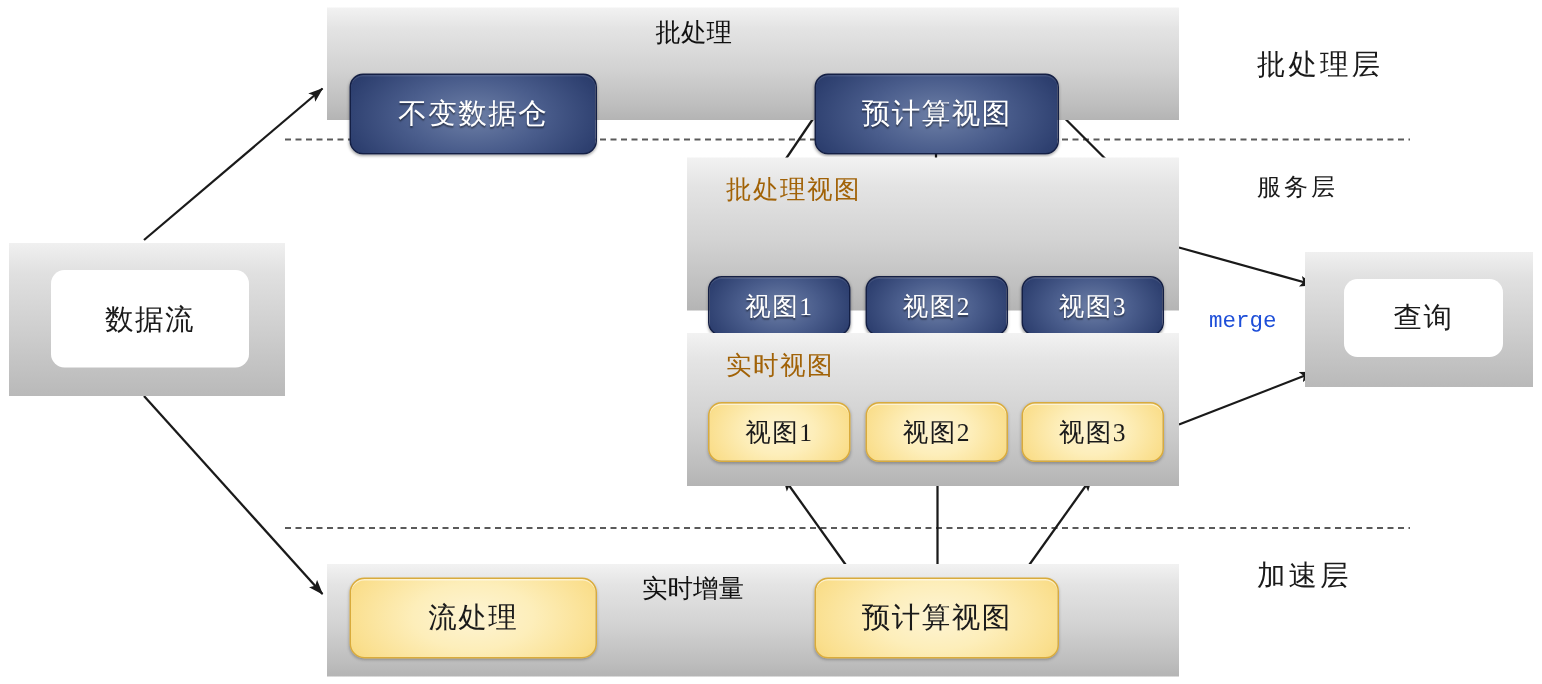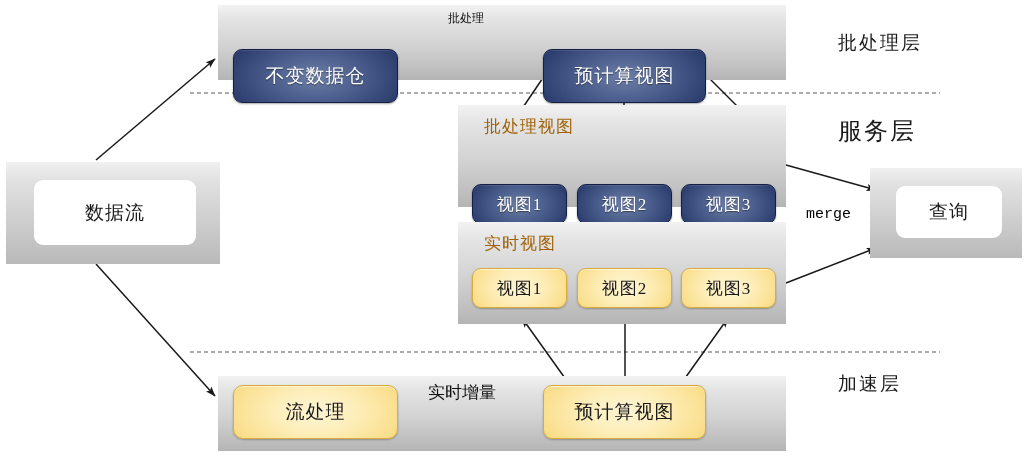--- a/index.html
+++ b/index.html
@@ -69,21 +69,21 @@
     letter-spacing:2px;
     white-space:nowrap;
   }
   .edge-label{
     position:absolute;
     color:#111;
     white-space:nowrap;
   }
   .mono-label{
     position:absolute;
-    color:#000000;
+    color:#1d4ed8;
     font-family:"Liberation Mono","DejaVu Sans Mono",monospace;
     white-space:nowrap;
   }
   svg.overlay{
     position:absolute;left:0;top:0;width:1028px;height:456px;
     pointer-events:none;
   }
 </style>
 </head>
 <body>
@@ -114,39 +114,39 @@
 
     <line x1="786" y1="283" x2="876" y2="248" stroke="#1a1a1a" stroke-width="1.5" marker-end="url(#ah)"></line>
 
     <line x1="398" y1="411" x2="536" y2="411" stroke="#1a1a1a" stroke-width="1.5" marker-end="url(#ah)"></line>
 
     <line x1="572" y1="388" x2="522" y2="318" stroke="#1a1a1a" stroke-width="1.5" marker-end="url(#ah)"></line>
     <line x1="625" y1="390" x2="625" y2="312" stroke="#1a1a1a" stroke-width="1.5" marker-end="url(#ah)"></line>
     <line x1="678" y1="388" x2="728" y2="318" stroke="#1a1a1a" stroke-width="1.5" marker-end="url(#ah)"></line>
   </svg>
 
-  <div class="card" style="left:6px;top:162px;width:214px;height:102px;">
+  <div class="card" style="left:6px;top:162px;width:184px;height:102px;">
     <div class="inner" style="left:28px;top:18px;right:24px;bottom:19px;font-size:19px;">
       <span>数据流</span>
     </div>
   </div>
 
   <div class="card" style="left:870px;top:168px;width:152px;height:90px;">
     <div class="inner" style="left:26px;top:18px;right:20px;bottom:20px;font-size:19px;">
       <span>查询</span>
     </div>
   </div>
 
   <div class="band" style="left:218px;top:5px;width:568px;height:75px;"></div>
 
   <div class="pill-blue" style="left:233px;top:15px;width:163px;height:52px;font-size:19px;">
     <span>不变数据仓</span>
   </div>
 
-  <div class="edge-label" style="left:437px;top:10px;font-size:12px;margin-left:11px;">
+  <div class="edge-label" style="left:437px;top:10px;font-size:17px;">
     <span>批处理</span>
   </div>
 
   <div class="pill-blue" style="left:543px;top:15px;width:161px;height:52px;font-size:19px;">
     <span>预计算视图</span>
   </div>
 
   <div class="layer-label" style="left:838px;top:30px;font-size:19px;">
     <span>批处理层</span>
   </div>
@@ -160,21 +160,21 @@
   <div class="pill-blue" style="left:472px;top:150px;width:93px;height:38px;font-size:17px;">
     <span>视图1</span>
   </div>
   <div class="pill-blue" style="left:577px;top:150px;width:93px;height:38px;font-size:17px;">
     <span>视图2</span>
   </div>
   <div class="pill-blue" style="left:681px;top:150px;width:93px;height:38px;font-size:17px;">
     <span>视图3</span>
   </div>
 
-  <div class="layer-label" style="left:838px;top:115px;font-size:24px;">
+  <div class="layer-label" style="left:838px;top:115px;font-size:16px;">
     <span>服务层</span>
   </div>
 
   <div class="band" style="left:458px;top:222px;width:328px;height:102px;"></div>
 
   <div class="grp-title" style="left:472px;top:232px;font-size:17px;">
     <span>实时视图</span>
   </div>
 
   <div class="pill-yellow" style="left:472px;top:268px;width:93px;height:38px;font-size:17px;">

